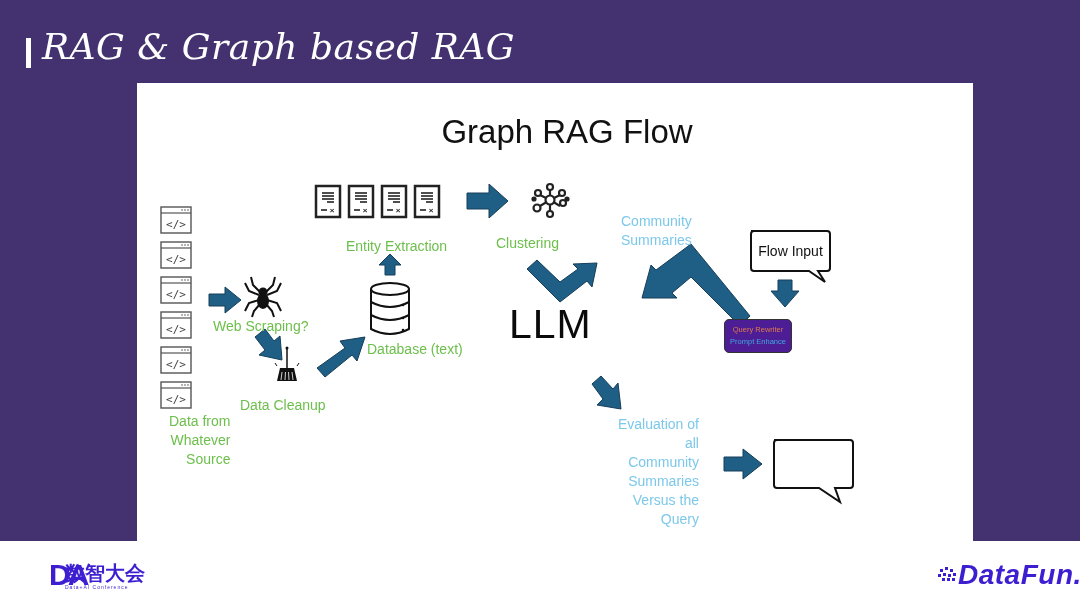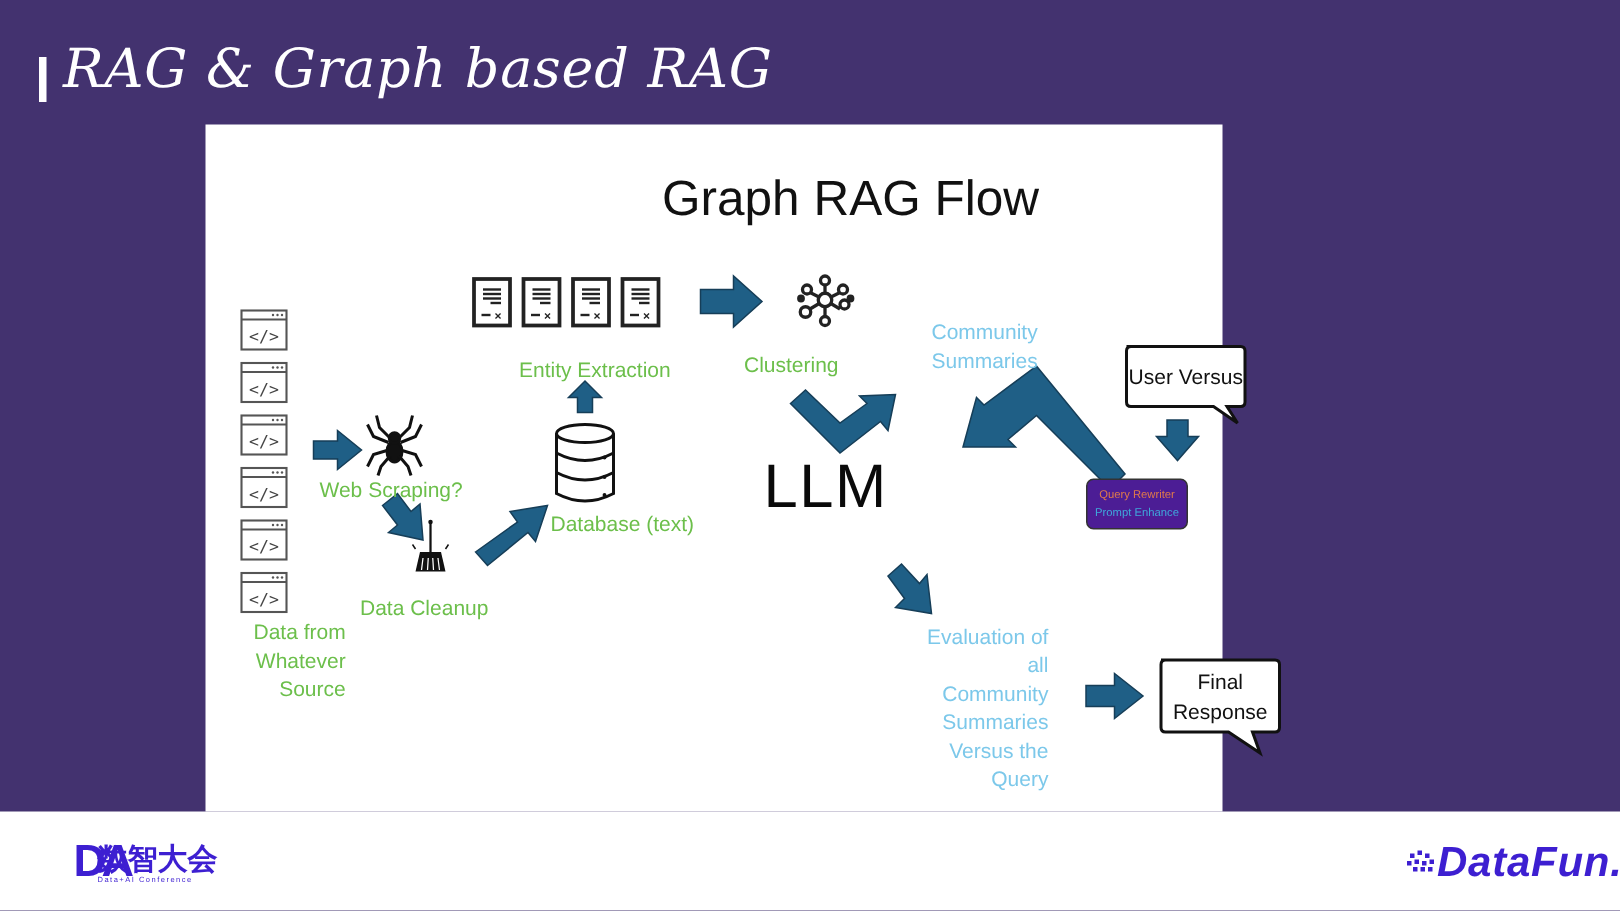--- a/index.html
+++ b/index.html
@@ -1,20 +1,20 @@
 <!DOCTYPE html>
 <html><head>
 <meta charset="utf-8">
 <style>
   html, body { margin:0; padding:0; }
   body { width:1080px; height:607px; position:relative; overflow:hidden; background:#ffffff; font-family:"Liberation Sans", sans-serif; }
   .band { position:absolute; left:0; top:0; width:1080px; height:541px; background:#43326f; }
   .title-bar { position:absolute; left:26px; top:38px; width:5px; height:30px; background:#ffffff; }
   .title { position:absolute; left:42px; top:26px; color:#ffffff; font-family:"DejaVu Serif", serif; font-style:italic; font-size:36px; letter-spacing:0.5px; white-space:nowrap; }
-  .panel { position:absolute; left:137px; top:83px; width:678px; height:458px; background:#ffffff; }
+  .panel { position:absolute; left:137px; top:83px; width:836px; height:458px; background:#ffffff; }
   .panel-title { position:absolute; left:285px; top:30px; width:290px; text-align:center; font-size:33px; color:#111; white-space:nowrap; }
   .lbl { position:absolute; font-size:14px; line-height:19px; white-space:nowrap;text-align:right; }
   .green { color:#6cbf4b; }
   .blue { color:#7cc8ea; }
   .llm { position:absolute; left:372px; top:218px; font-size:41px; color:#0a0a0a; letter-spacing:1px; }
   svg.diagram { position:absolute; left:0; top:0; width:836px; height:458px; }
   .bubble-text { position:absolute; font-size:14px; color:#111; text-align:center; line-height:20px; }
   .qr-box { position:absolute; left:587px; top:236px; width:68px; height:34px; border:1.5px solid #333; border-radius:5px; background:#4c1d95; text-align:center; font-size:7.5px; line-height:12px; padding-top:4px; box-sizing:border-box; }
   .qr1 { color:#e07a4a; display:block; }
   .qr2 { color:#3fa9dc; display:block; }
@@ -168,40 +168,36 @@
   <div class="lbl green" style="left:230px; top:257px;">Database (text)</div>
   <div class="lbl green" style="left:103px; top:313px;">Data Cleanup</div>
   <div class="lbl green" style="left:32px; top:329px;">
     <div>Data from</div>
     <div>Whatever</div>
     <div>Source</div>
   </div>
 
   <div class="llm">LLM</div>
 
-  <div class="bubble-text" style="left:614px; top:158px; width:79px;">User Versus</div>
+  <div class="bubble-text" style="left:614px; top:158px; width:79px;">Flow Input</div>
 
   <div class="qr-box">
     <span class="qr1">Query Rewriter</span>
     <span class="qr2">Prompt Enhance</span>
   </div>
 
   <div class="lbl blue" style="left:481px; top:332px;">
     <div>Evaluation of</div>
     <div>all</div>
     <div>Community</div>
     <div>Summaries</div>
     <div>Versus the</div>
     <div>Query</div>
   </div>
 
-  <div class="bubble-text" style="left:637px; top:361px; width:79px;">
-    <div>Final</div>
-    <div>Response</div>
-  </div>
 </div>
 
 <div class="footer-left">
   <div class="da">DA</div>
   <div class="cn">数智大会</div>
   <div class="cn-sub">Data+AI Conference</div>
 </div>
 
 <div class="footer-right">
   <svg class="df-dots" viewBox="0 0 22 16">

